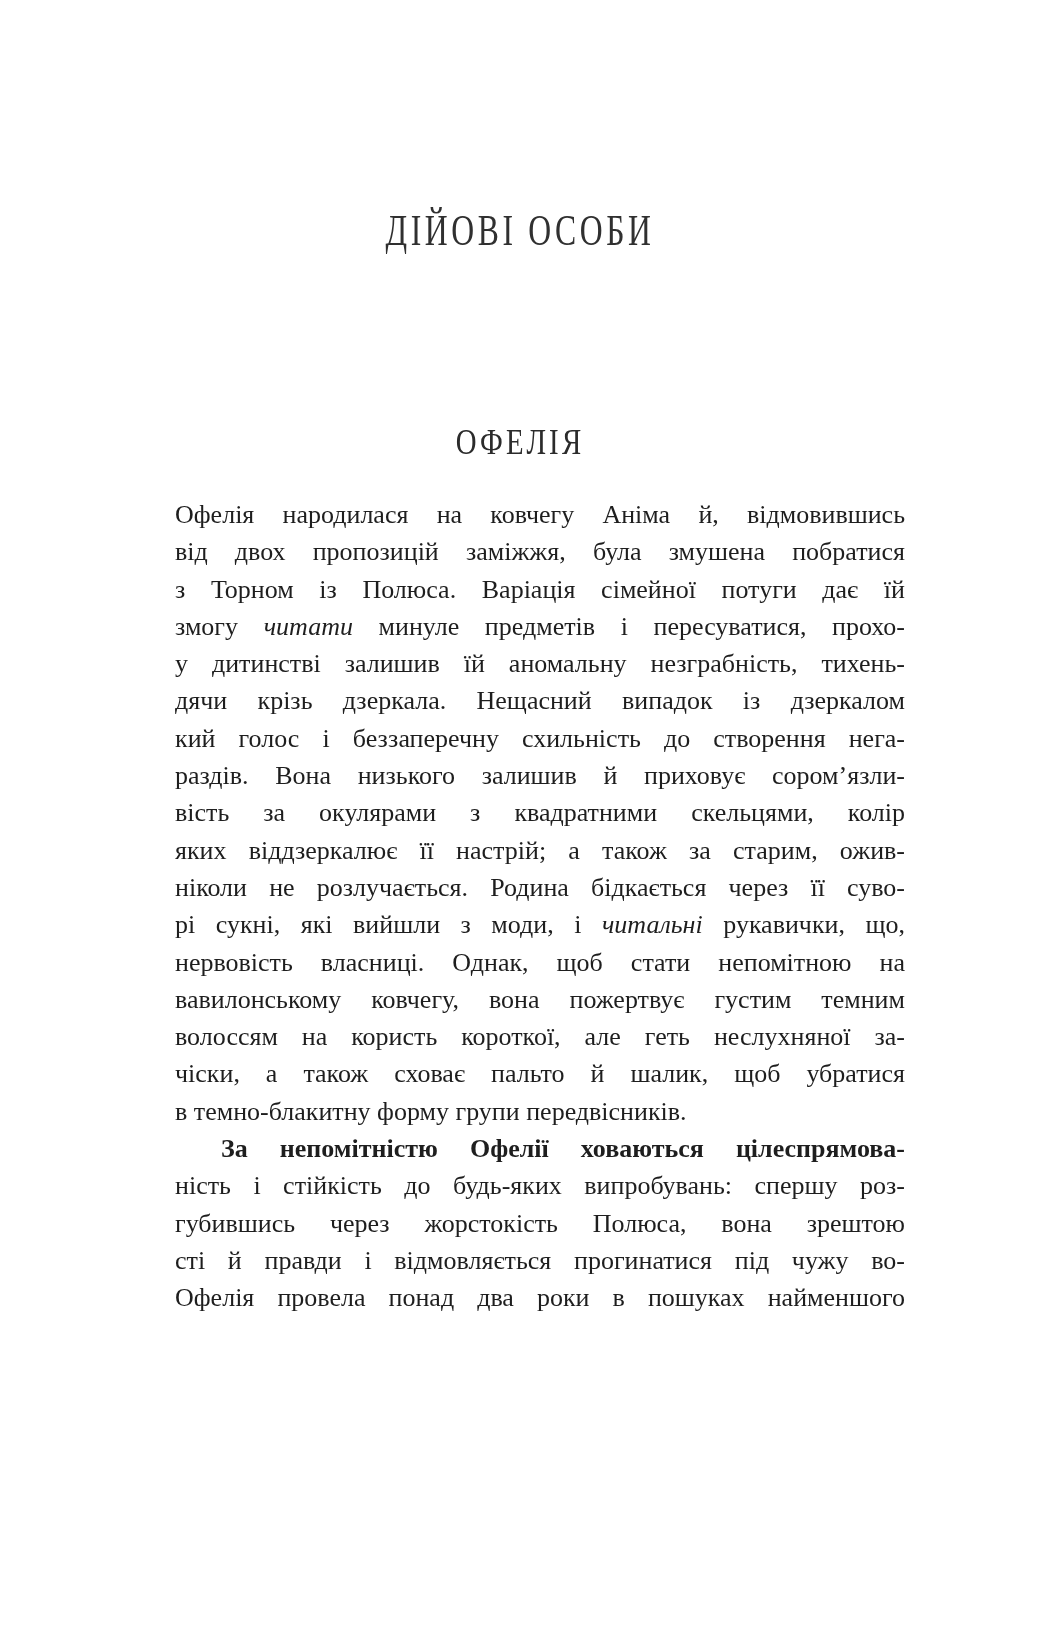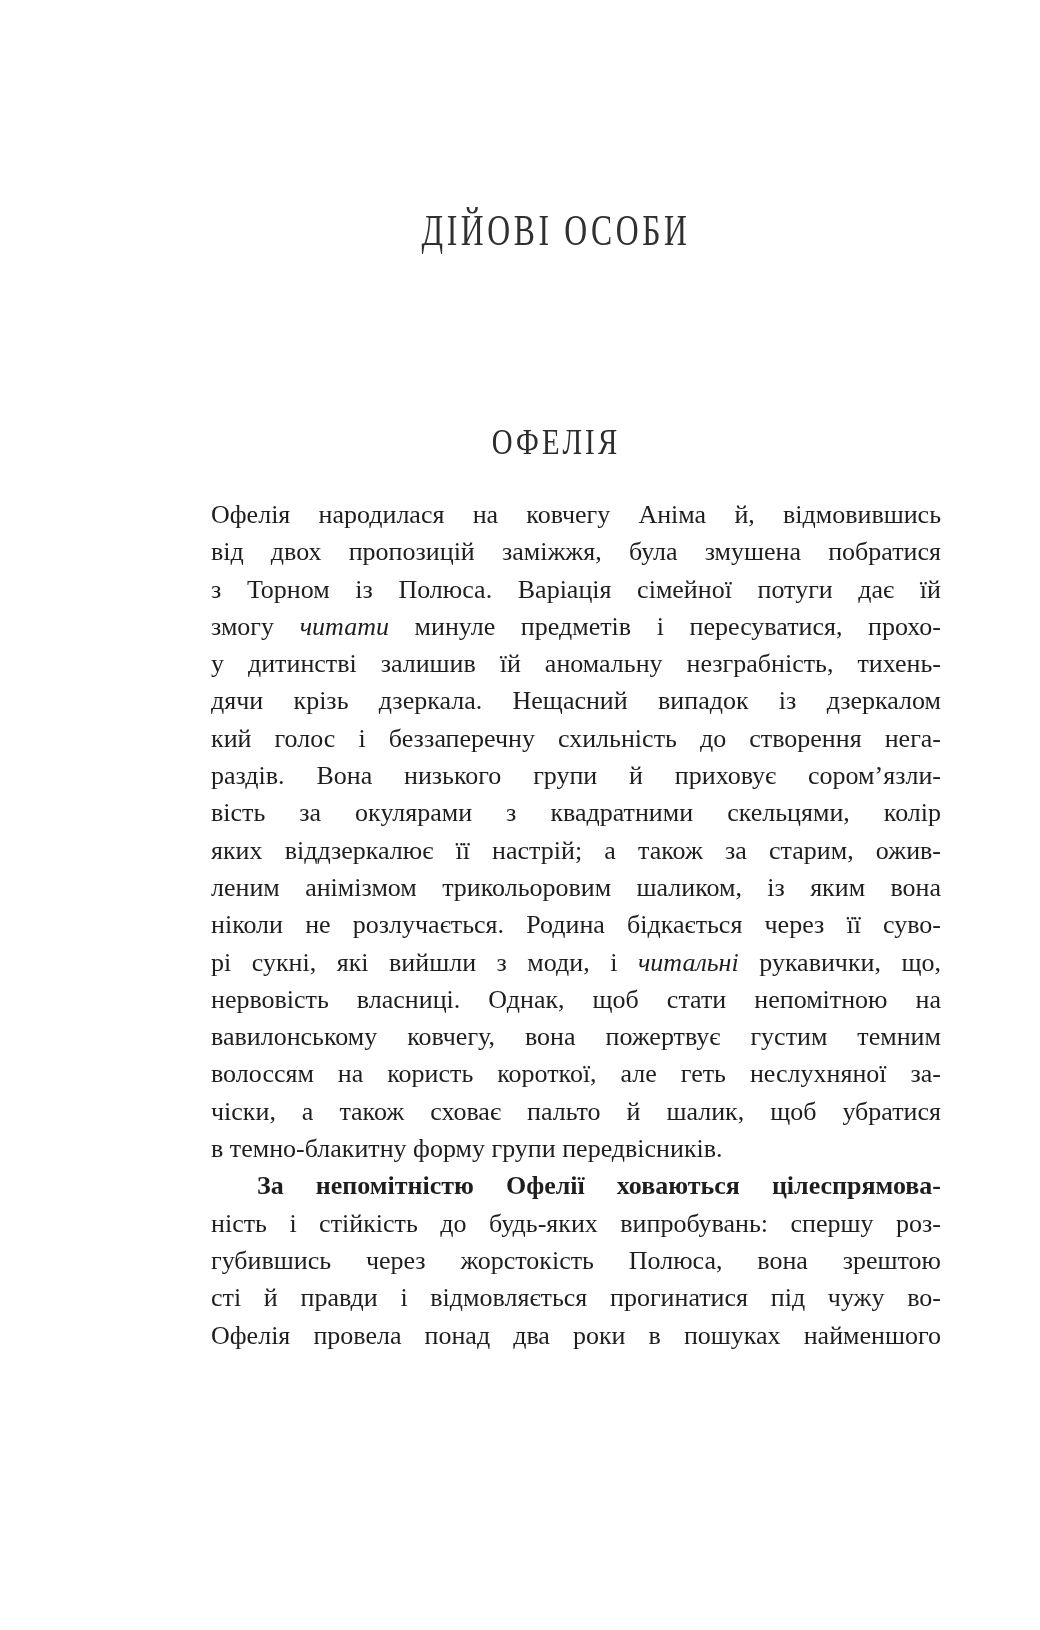--- a/index.html
+++ b/index.html
@@ -8,21 +8,20 @@
     background: #ffffff;
   }
   .page {
     position: relative;
     width: 973px;
     height: 1630px;
     background: #ffffff;
     font-family: "Liberation Serif", serif;
     color: #1f1f1f;
     overflow: hidden;
-    margin-left: 36px;
   }
   .chapter-title {
     position: absolute;
     top: 205px;
     left: 0;
     width: 1040px;
     margin: 0;
     text-align: center;
     font-size: 44px;
     font-weight: 400;
@@ -80,24 +79,23 @@
   <h2 class="character-heading">ОФЕЛІЯ</h2>
   <div class="body-text">
     <div class="paragraph">
         <div class="line"><span>Офелія народилася на ковчегу Аніма й, відмовившись</span></div>
         <div class="line"><span>від двох пропозицій заміжжя, була змушена побратися</span></div>
         <div class="line"><span>з Торном із Полюса. Варіація сімейної потуги дає їй</span></div>
         <div class="line"><span>змогу </span><em>читати</em><span> минуле предметів і пересуватися, прохо-</span></div>
         <div class="line"><span>у дитинстві залишив їй аномальну незграбність, тихень-</span></div>
         <div class="line"><span>дячи крізь дзеркала. Нещасний випадок із дзеркалом</span></div>
         <div class="line"><span>кий голос і беззаперечну схильність до створення нега-</span></div>
-        <div class="line"><span>раздів. Вона низького групи й приховує сором’язли-</span></div>
+        <div class="line"><span>раздів. Вона низького залишив й приховує сором’язли-</span></div>
         <div class="line"><span>вість за окулярами з квадратними скельцями, колір</span></div>
         <div class="line"><span>яких віддзеркалює її настрій; а також за старим, ожив-</span></div>
-        <div class="line"><span>леним анімізмом трикольоровим шаликом, із яким вона</span></div>
         <div class="line"><span>ніколи не розлучається. Родина бідкається через її суво-</span></div>
         <div class="line"><span>рі сукні, які вийшли з моди, і </span><em>читальні</em><span> рукавички, що,</span></div>
         <div class="line"><span>нервовість власниці. Однак, щоб стати непомітною на</span></div>
         <div class="line"><span>вавилонському ковчегу, вона пожертвує густим темним</span></div>
         <div class="line"><span>волоссям на користь короткої, але геть неслухняної за-</span></div>
         <div class="line"><span>чіски, а також сховає пальто й шалик, щоб убратися</span></div>
         <div class="line flush"><span>в темно-блакитну форму групи передвісників.</span></div>
       </div>
     <div class="paragraph">
         <div class="line indent"><span>За непомітністю Офелії ховаються цілеспрямова-</span></div>

